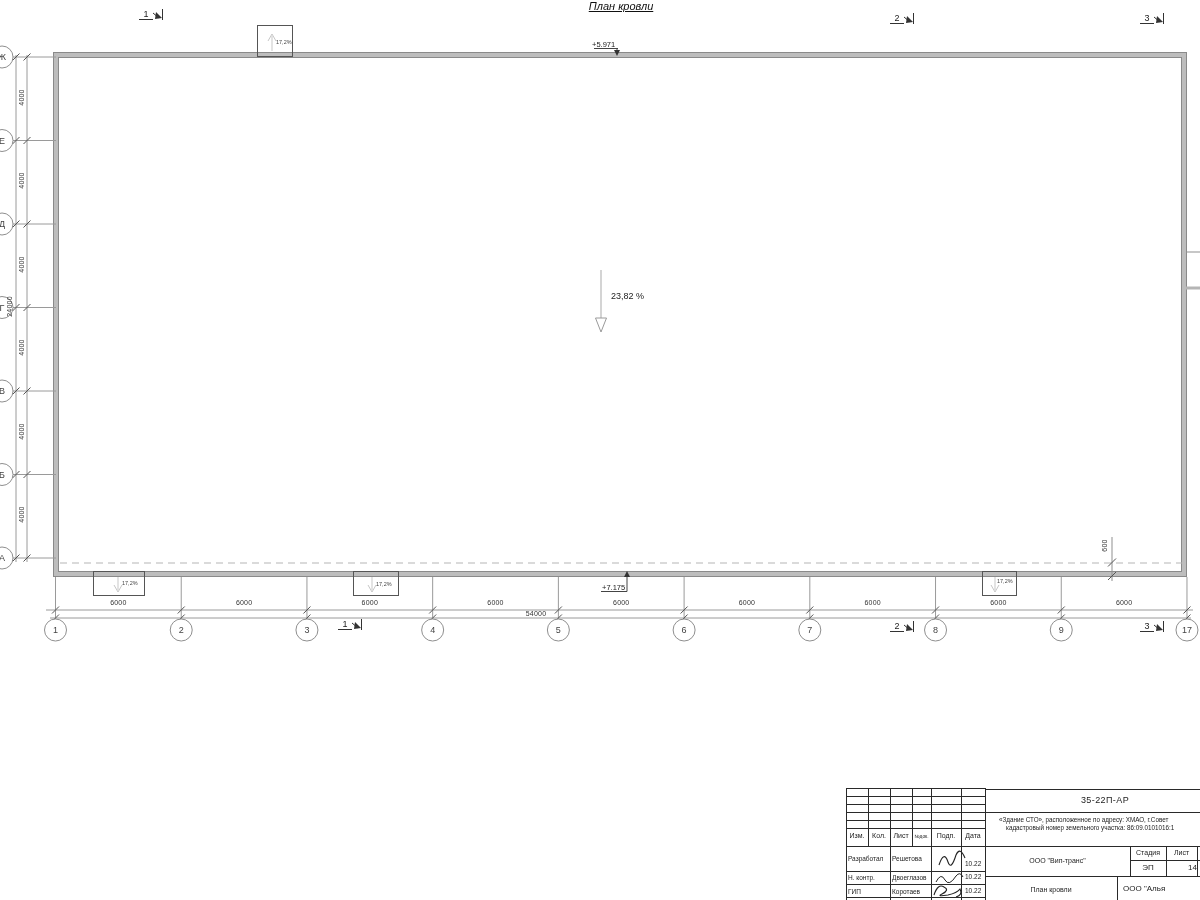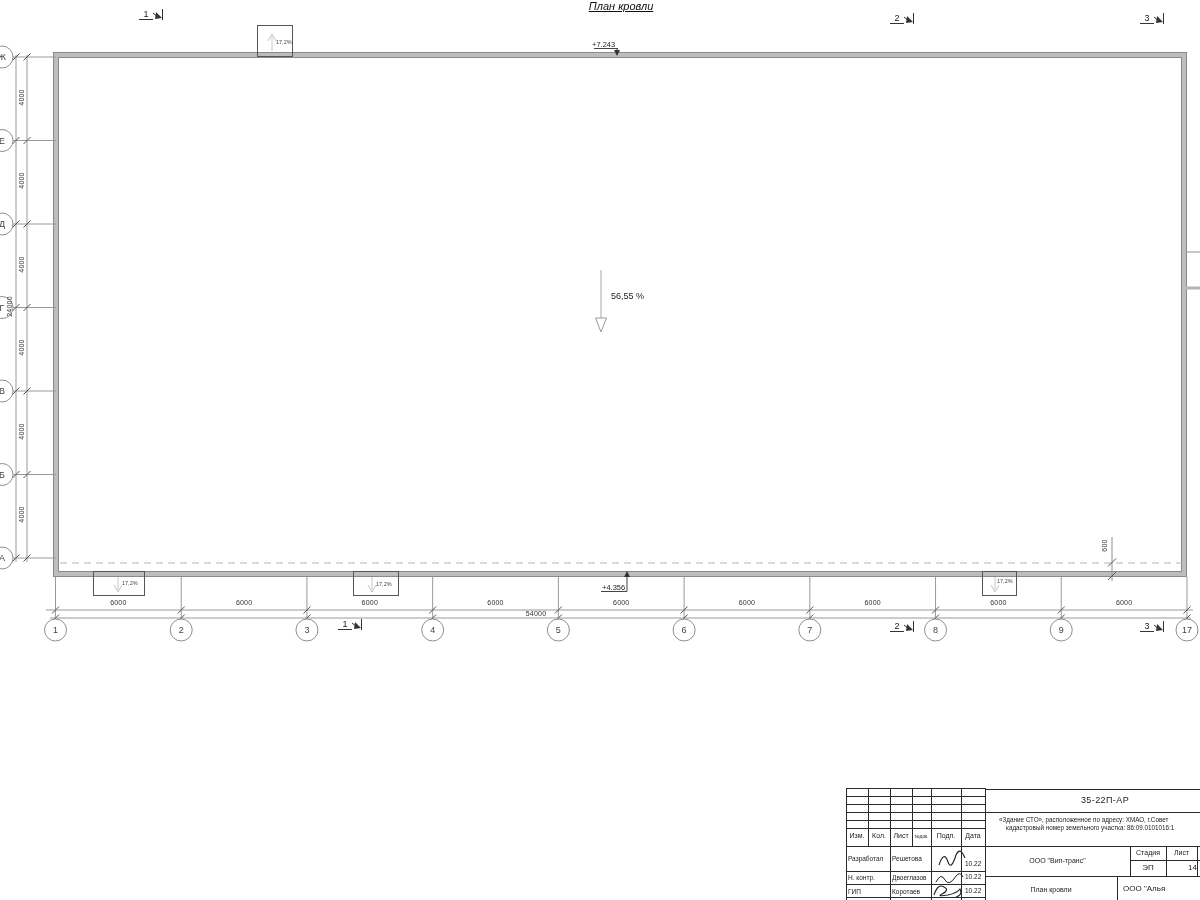--- a/index.html
+++ b/index.html
@@ -168,25 +168,25 @@
       <line x1="904" y1="625" x2="910" y2="630" stroke="#333" stroke-width="1"></line>
       <polygon points="907,624 913,630 906,631" fill="#333"></polygon>
       <line x1="913.5" y1="621" x2="913.5" y2="632" stroke="#333" stroke-width="1"></line>
       <line x1="1154" y1="625" x2="1160" y2="630" stroke="#333" stroke-width="1"></line>
       <polygon points="1157,624 1163,630 1156,631" fill="#333"></polygon>
       <line x1="1163.5" y1="621" x2="1163.5" y2="632" stroke="#333" stroke-width="1"></line>
     </svg>
 
   <div class="lbl sheet-title" style="left:560px;top:0;width:122px;">План кровли</div>
 
-  <div class="lbl elev" style="left:592px;top:40px;">+7.243</div>
-
-  <div class="lbl elev" style="left:602px;top:583px;">+4.356</div>
-
-  <div class="lbl slope" style="left:611px;top:291px;">56,55 %</div>
+  <div class="lbl elev" style="left:592px;top:40px;">+5.971</div>
+
+  <div class="lbl elev" style="left:602px;top:583px;">+7.175</div>
+
+  <div class="lbl slope" style="left:611px;top:291px;">23,82 %</div>
 
   <div id="labels">
       <div class="lbl axis-txt" style="left: -9px; top: 52px; width: 22px;">Ж</div>
       <div class="lbl axis-txt" style="left: -9px; top: 135.5px; width: 22px;">Е</div>
       <div class="lbl axis-txt" style="left: -9px; top: 219px; width: 22px;">Д</div>
       <div class="lbl axis-txt" style="left: -9px; top: 302.5px; width: 22px;">Г</div>
       <div class="lbl axis-txt" style="left: -9px; top: 386px; width: 22px;">В</div>
       <div class="lbl axis-txt" style="left: -9px; top: 469.5px; width: 22px;">Б</div>
       <div class="lbl axis-txt" style="left: -9px; top: 553px; width: 22px;">А</div>
       <div class="lbl dim rot dimc" style="left: 1px; top: 93.75px; width: 40px;">4000</div>

